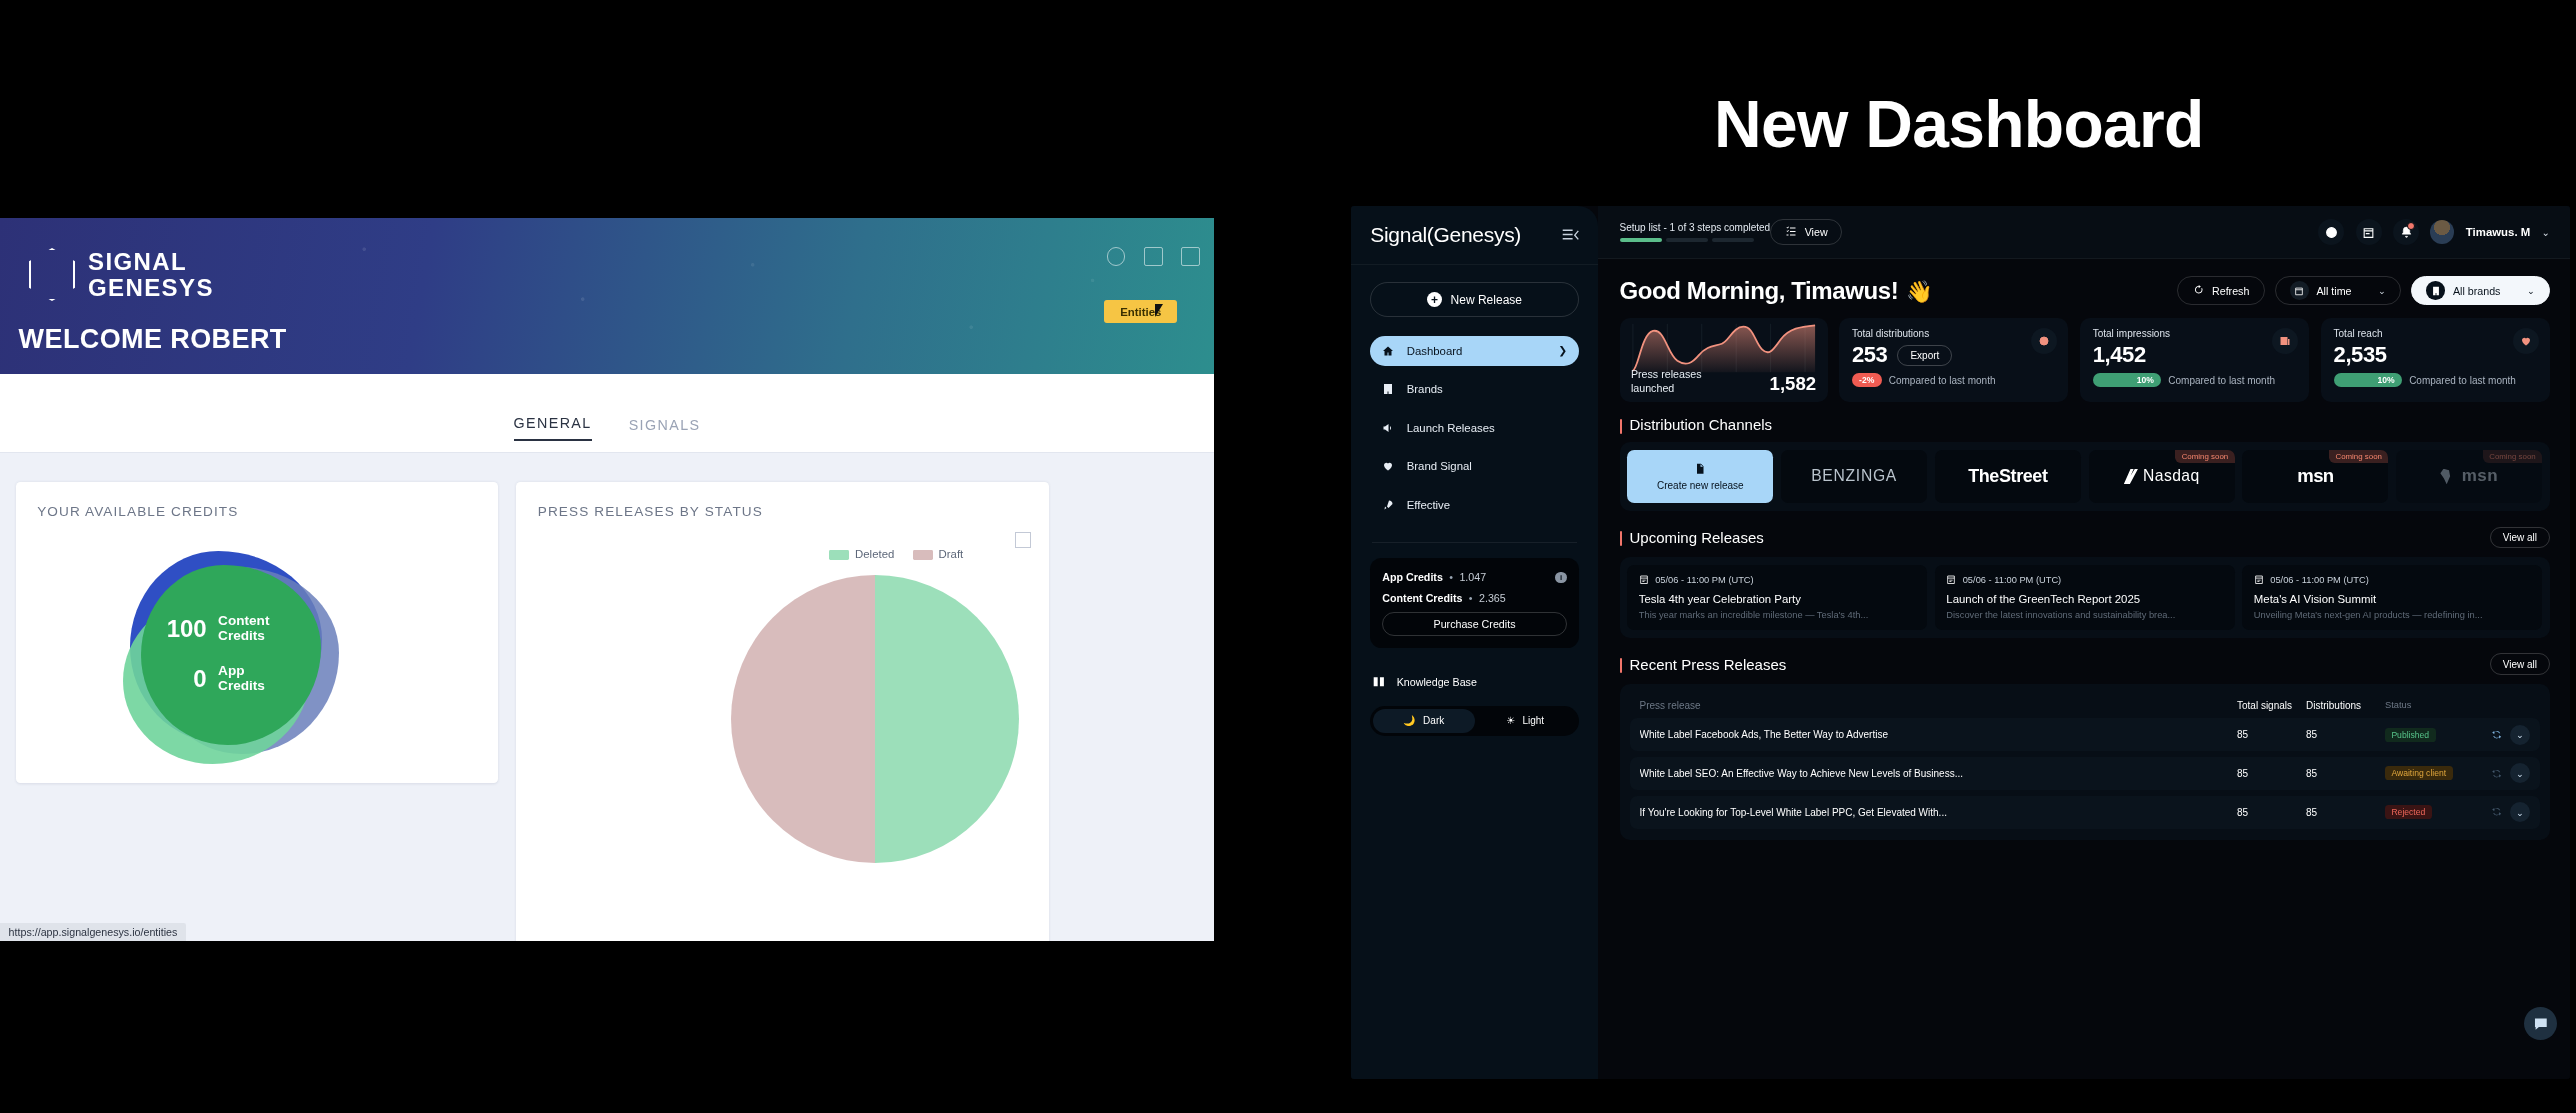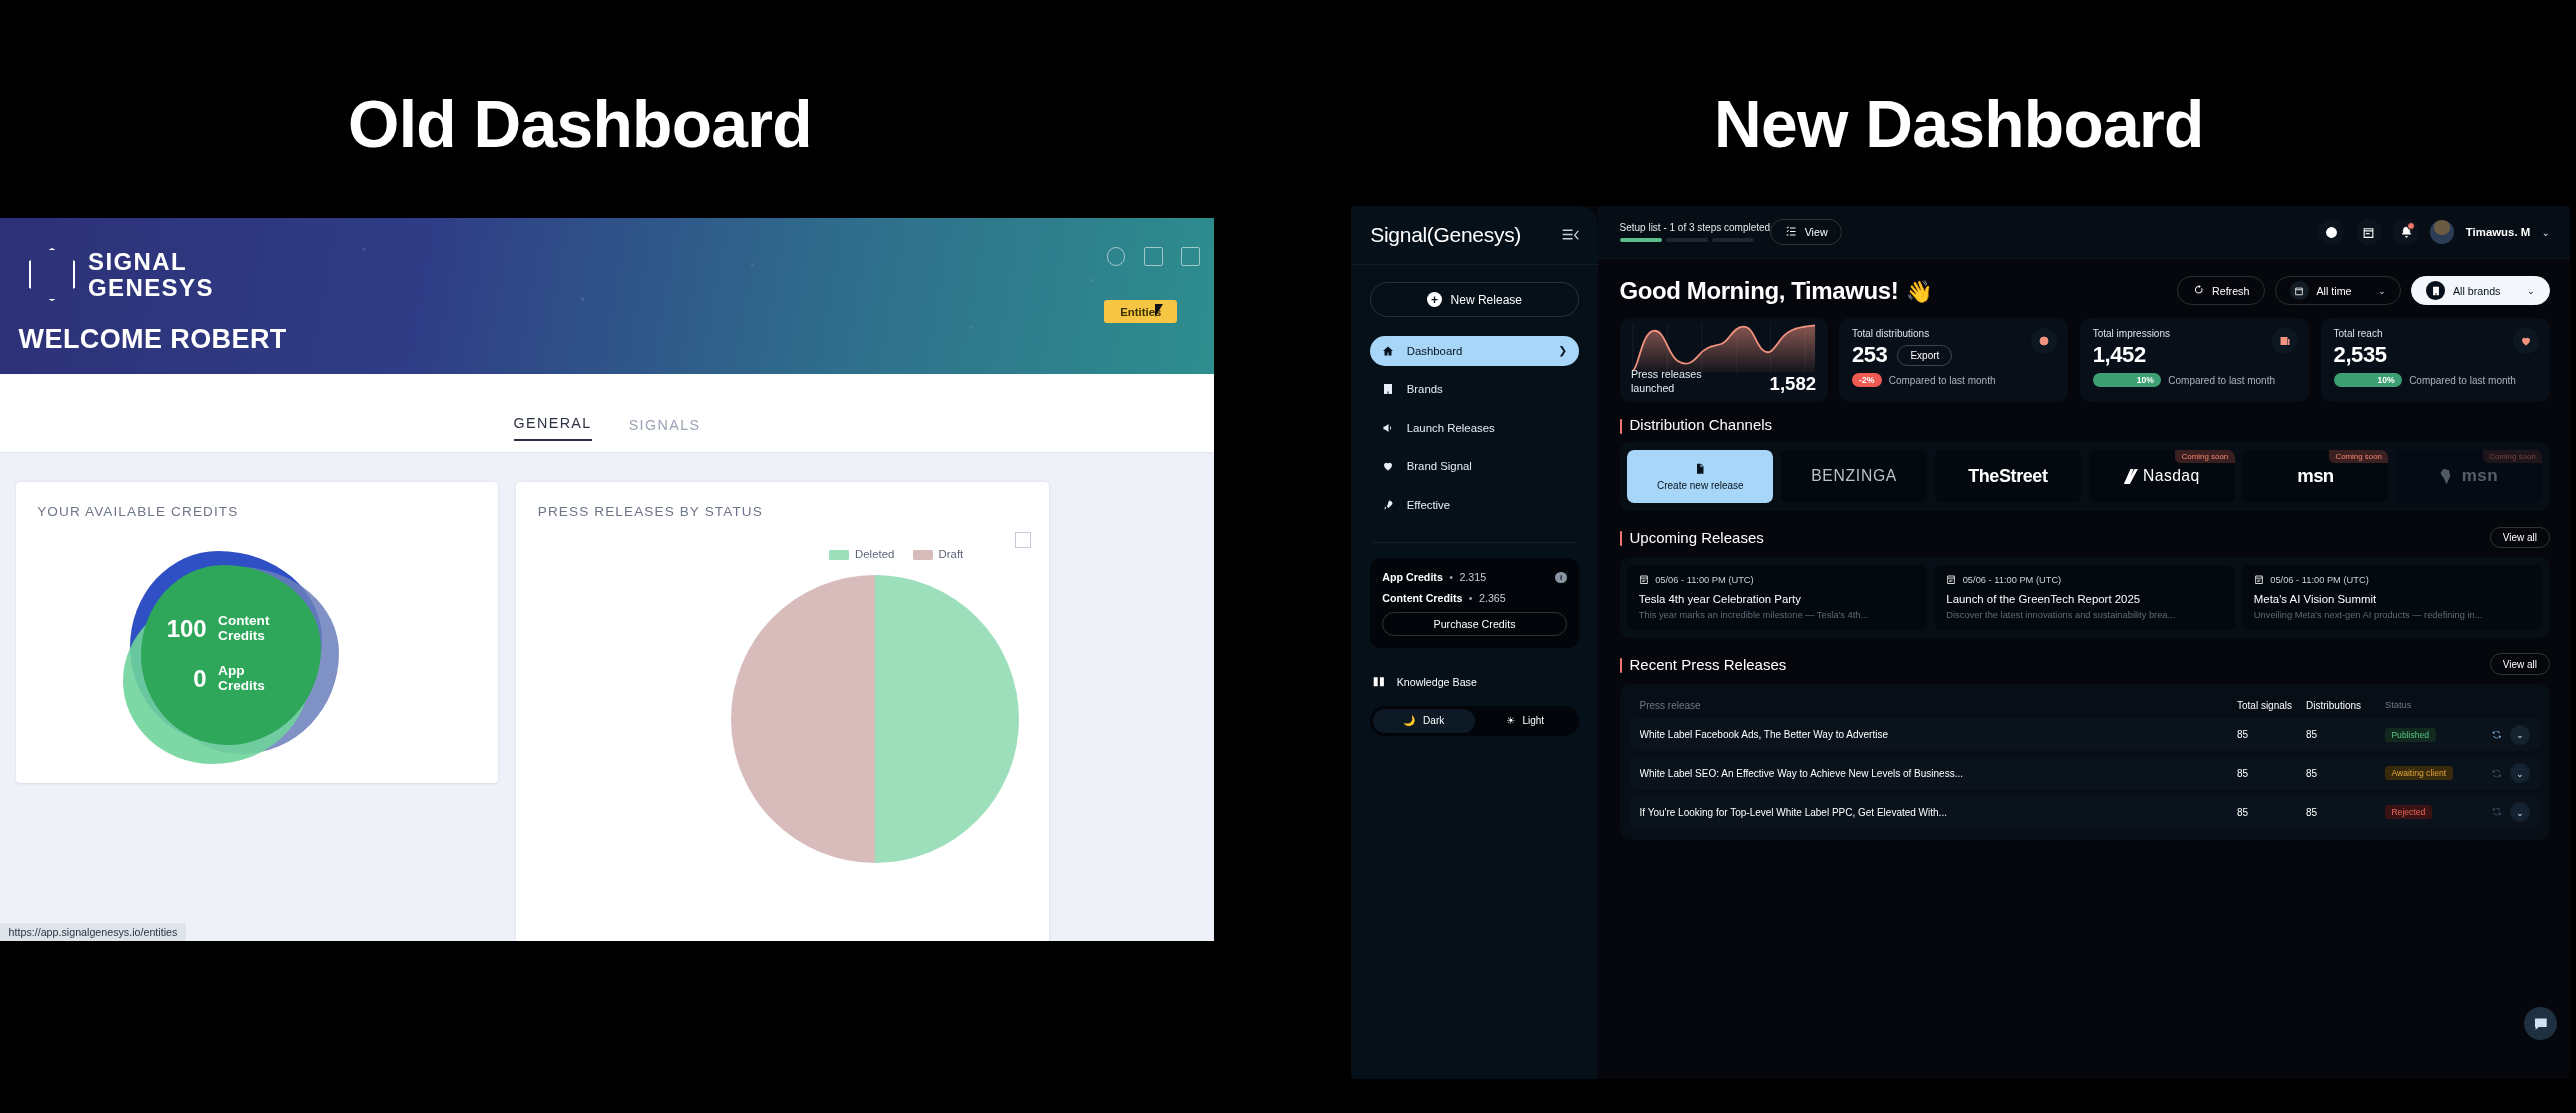--- a/index.html
+++ b/index.html
@@ -269,21 +269,20 @@
      display:flex; align-items:center; justify-content:center; color:#cfe1f2; font-size: 9.3px;}
   .chat-fab { position:absolute; right: 13px; bottom: 39px; width: 33px; height: 33px; border-radius: 50%;
      background:#1f3040; display:flex; align-items:center; justify-content:center;}
   .chat-fab svg { width: 15.7px; height: 15.7px; fill:#cfe1f2;}
 </style>
 </head>
 <body>
 
 <div class="page">
 
-  <div class="big-title" id="old-title">Old Dashboard</div>
   <div class="big-title" id="new-title">New Dashboard</div>
 
   <div class="old-shot">
     <div class="old-hero">
       <div class="old-logo">
         <div class="mark"></div>
         <div class="wordmark">
           <div>SIGNAL</div>
           <div>GENESYS</div>
         </div>
@@ -399,21 +398,21 @@
             </span>
           <span class="nav-label">Effective</span>
         </div>
 
         <div class="sb-divider"></div>
 
         <div class="credits-card">
           <div class="credit-row">
             <span class="credit-name">App Credits</span>
             <span class="credit-dot">•</span>
-            <span class="credit-val">2.315</span>
+            <span class="credit-val">1.047</span>
             <span class="credit-info">i</span>
           </div>
           <div class="credit-row">
             <span class="credit-name">Content Credits</span>
             <span class="credit-dot">•</span>
             <span class="credit-val">2.365</span>
           </div>
           <div class="purchase-btn">Purchase Credits</div>
         </div>
 

